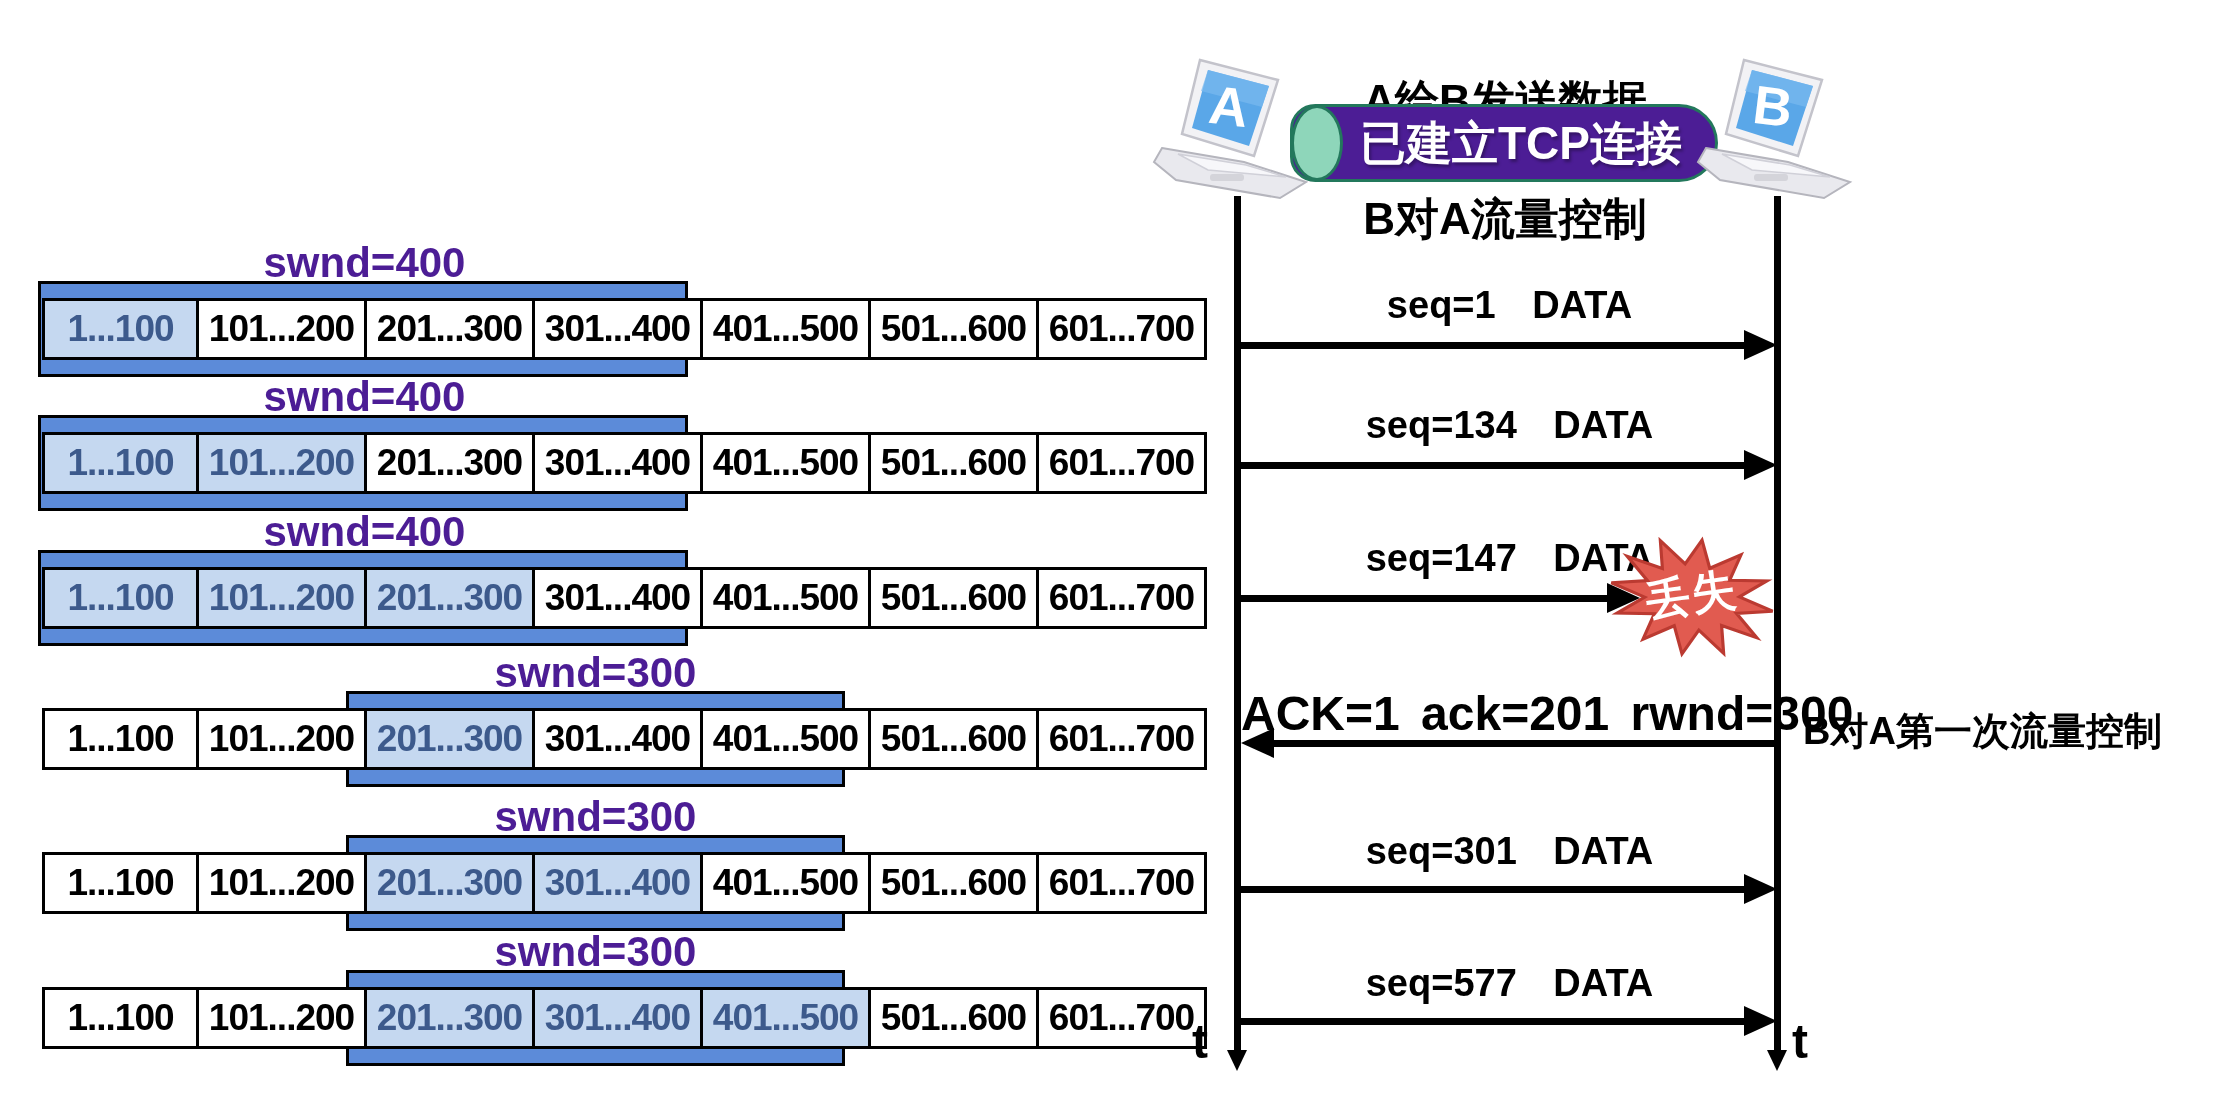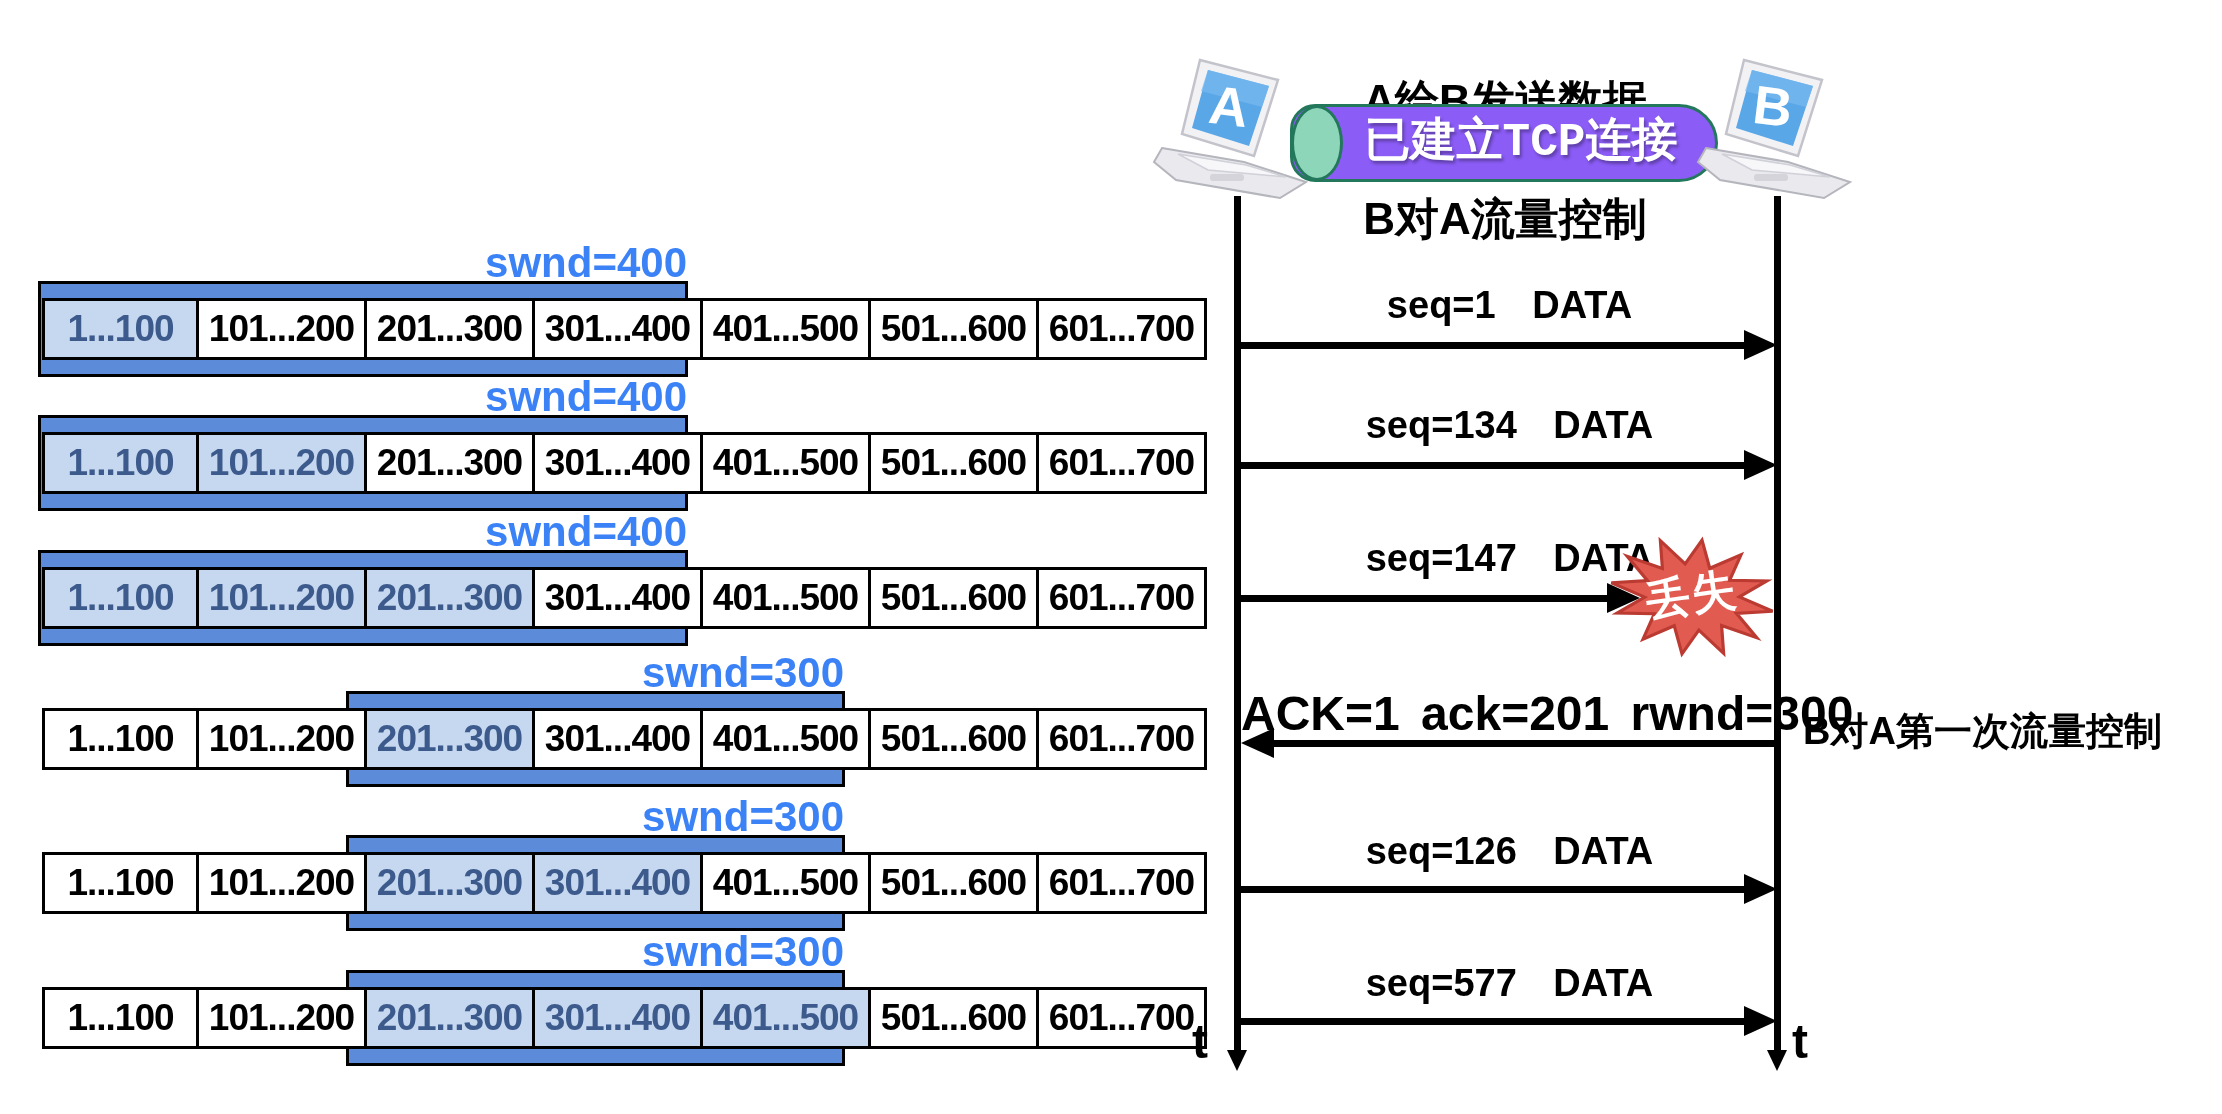--- a/index.html
+++ b/index.html
@@ -3,22 +3,22 @@
 <meta charset="utf-8">
 <style>
   html,body{margin:0;padding:0;background:#fff;}
   .stage{
     position:relative;width:2222px;height:1114px;background:#ffffff;overflow:hidden;
     font-family:"Liberation Sans","DejaVu Sans",sans-serif;color:#000;
   }
 
   
   .win-row{position:absolute;left:42px;width:1140px;height:130px;}
-  .swnd{position:absolute;top:0;height:46px;line-height:46px;text-align:right;
-        font-size:42px;font-weight:700;color:#3b82f6;letter-spacing:0;}
+  .swnd{position:absolute;top:0;height:46px;line-height:46px;text-align:center;
+        font-size:42px;font-weight:700;color:#4c1d95;letter-spacing:0;}
   .swnd.w-left{left:0;width:645px;}
   .swnd.w-right{left:305px;width:497px;}
   .cells-wrap{position:absolute;top:58px;left:0;}
   .win-band{position:absolute;top:-17px;height:96px;border:3px solid #000;
             background:#5c8bd9;box-sizing:border-box;}
   .win-band.w-left{left:-4px;width:650px;}
   .win-band.w-right{left:304px;width:499px;}
   .cells{position:relative;display:flex;align-items:center;}
   .cell{width:165px;height:56px;line-height:56px;border:3px solid #000;margin-left:-3px;
         background:#fff;text-align:center;font-size:37px;font-weight:700;
@@ -26,22 +26,22 @@
   .cell.first{width:151px;margin-left:0;}
   .cell.sent{background:#c5d8f0;color:#3d5a8c;}
   .cell.open,.cell.outside{background:#fff;color:#000;}
 
   
   .title{position:absolute;font-weight:700;text-align:center;white-space:nowrap;font-size:44px;}
   .title.top-title{left:1285px;top:44px;width:440px;margin-top:28px;}
   .title.bottom-title{left:1285px;top:190px;width:440px;}
 
   .pill{position:absolute;left:1290px;top:104px;width:428px;height:78px;
-        background:#8b5cf6;border:3px solid #23785c;border-radius:26px 40px 40px 26px;
-        box-sizing:border-box;z-index:1;font-family:Liberation Mono, monospace;}
+        background:#4c1d95;border:3px solid #23785c;border-radius:26px 40px 40px 26px;
+        box-sizing:border-box;z-index:1;}
   .pill-cap{position:absolute;left:-2px;top:-2px;width:52px;height:76px;border-radius:50%;
         background:#8ed6ba;border:3px solid #23785c;box-sizing:border-box;}
   .pill-label{position:absolute;left:42px;right:8px;top:0;height:72px;line-height:72px;
         text-align:center;color:#fff;font-size:46px;font-weight:700;
         text-shadow:2px 3px 3px rgba(0,0,0,.30);white-space:nowrap;}
 
   .laptop{position:absolute;width:170px;height:150px;z-index:2;}
   .laptop.a{left:1148px;top:50px;}
   .laptop.b{left:1692px;top:50px;}
   .laptop svg{position:absolute;left:0;top:0;}
@@ -231,21 +231,21 @@
       <svg width="168" height="126" viewBox="0 0 160 116">
         <polygon transform="rotate(10 80 58)" points="158,58 124.4,66 147.5,85.5 112.5,79.9 119,105.6 91.9,87.9 80,113 68.1,87.9 41,105.6 47.5,79.9 12.5,85.5 35.6,66 2,58 35.6,50 12.5,30.5 47.5,36.1 41,10.4 68.1,28.1 80,3 91.9,28.1 119,10.4 112.5,36.1 147.5,30.5 124.4,50" fill="#e15b50" stroke="#bb3a31" stroke-width="3"></polygon>
       </svg>
       <span class="burst-label">丢失</span>
     </div>
 
     <div class="msg-label tight" style="top:686px">ACK=1 ack=201 rwnd=300</div>
     <div class="arrow left" style="left:1272px;top:740px;width:502px"></div>
     <div class="side-note">B对A第一次流量控制</div>
 
-    <div class="msg-label" style="top:830px">seq=126 DATA</div>
+    <div class="msg-label" style="top:830px">seq=301 DATA</div>
     <div class="arrow right" style="left:1241px;top:886px;width:505px"></div>
 
     <div class="msg-label" style="top:962px">seq=577 DATA</div>
     <div class="arrow right" style="left:1241px;top:1018px;width:505px"></div>
 
     <div class="t-label a">t</div>
     <div class="t-label b">t</div>
   </section>
 </div>
 

